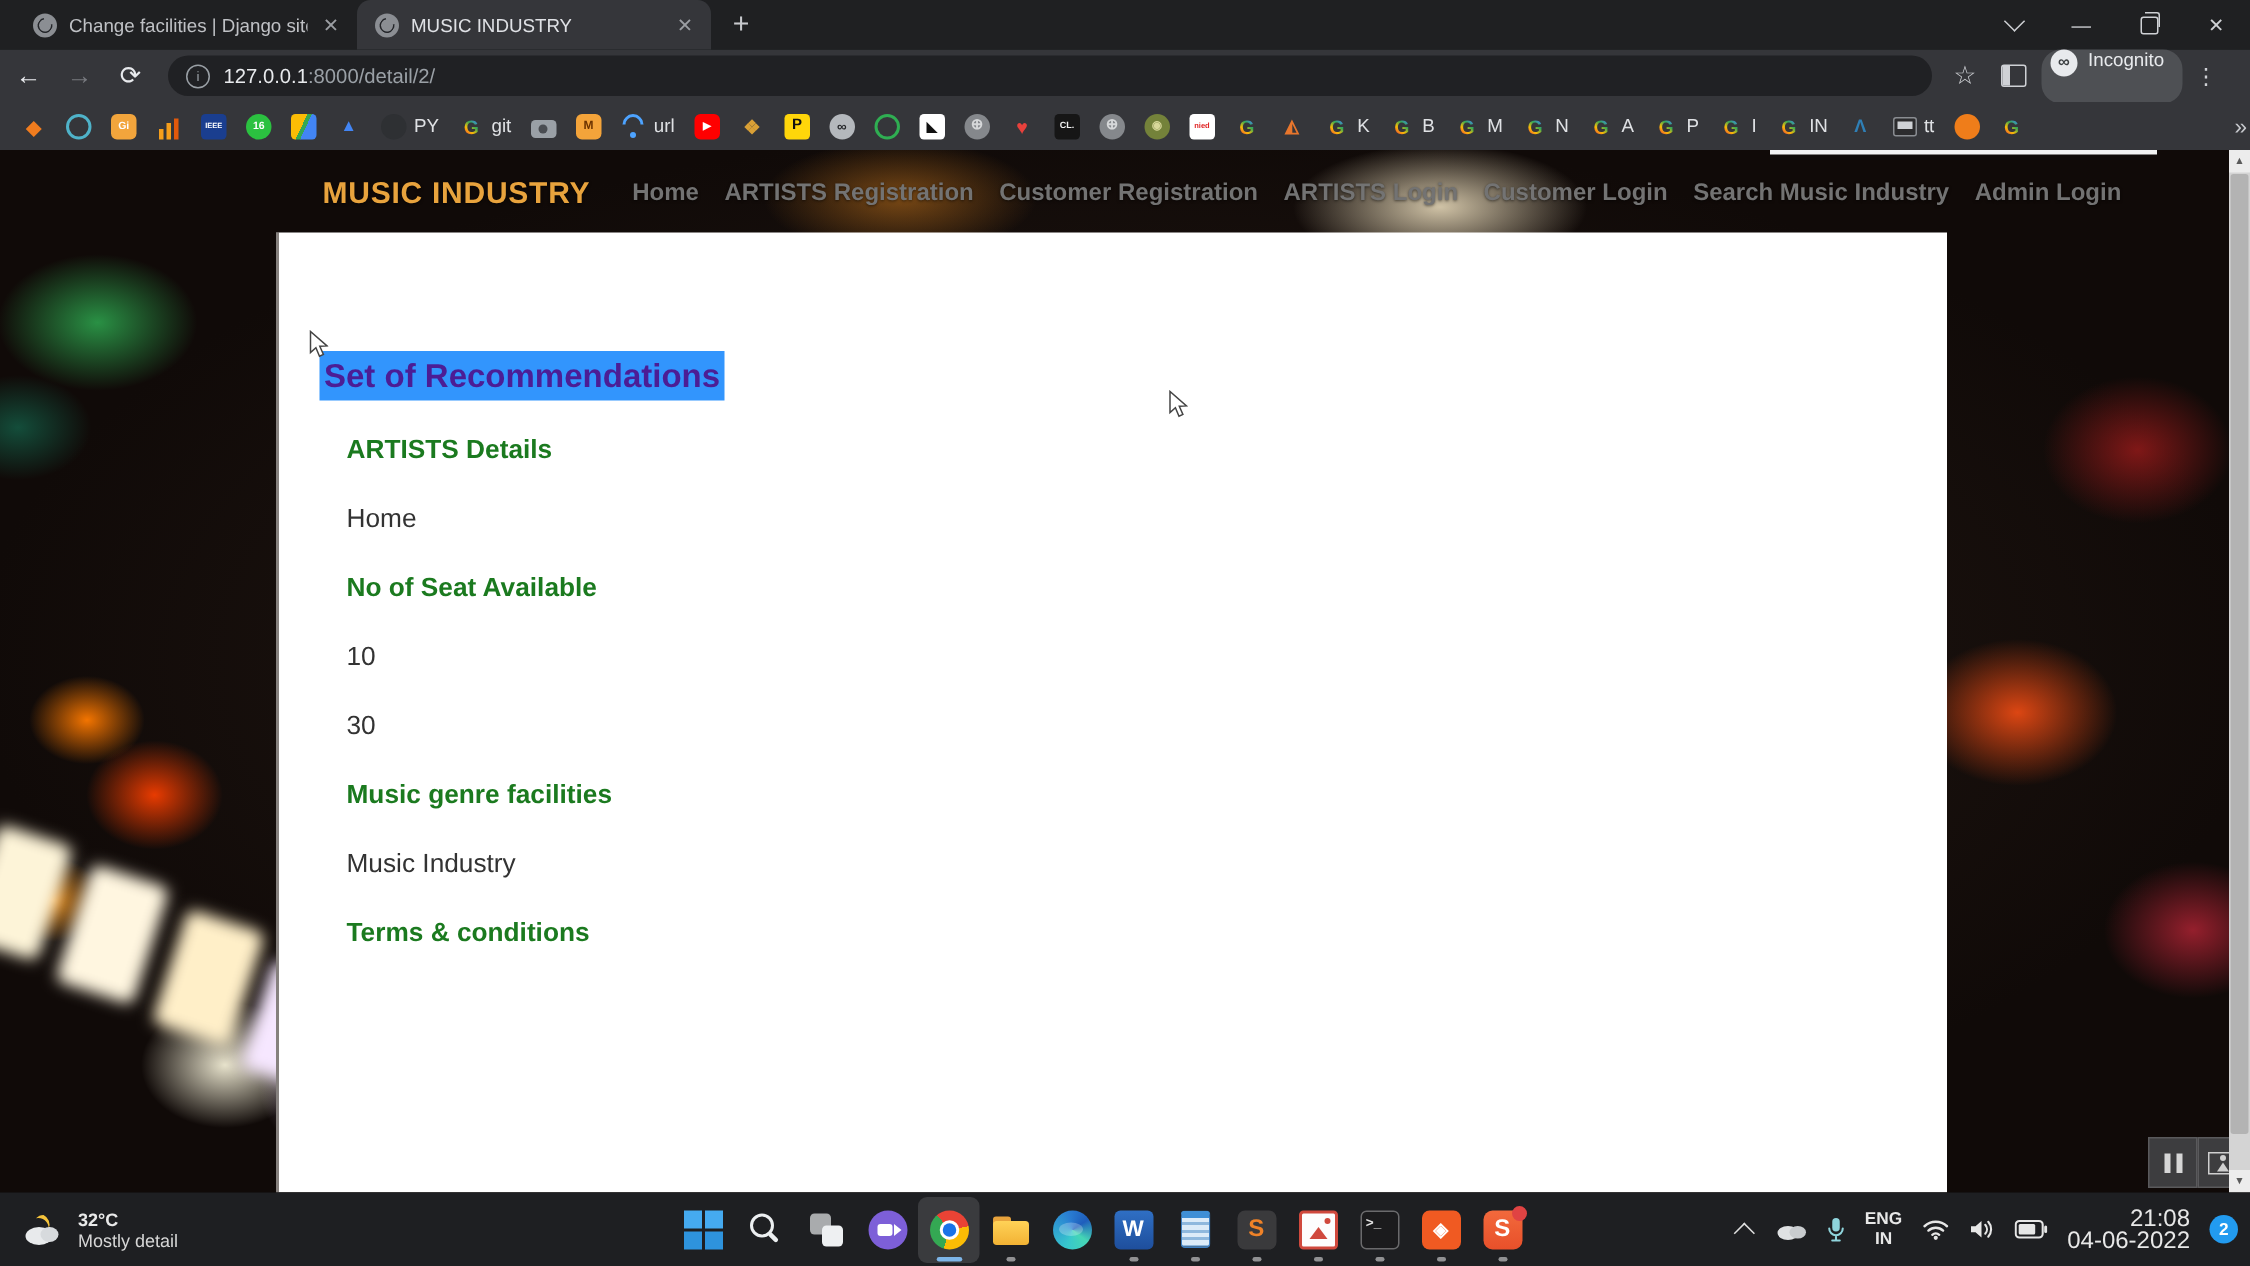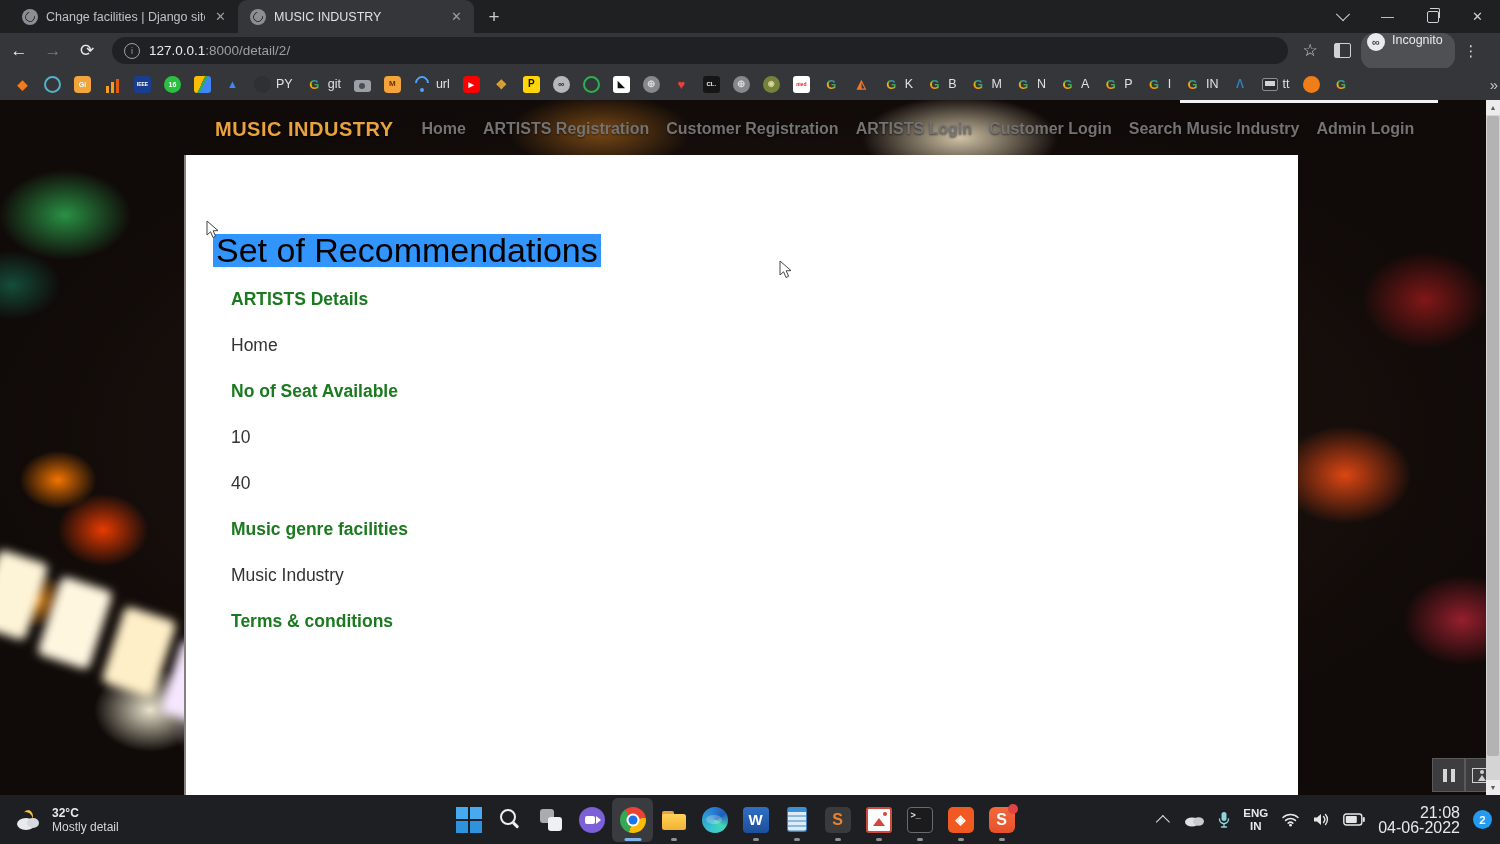--- a/index.html
+++ b/index.html
@@ -77,21 +77,21 @@
       radial-gradient(130px 55px at 600px 32px,rgba(205,122,30,.55),transparent 70%),
       radial-gradient(140px 60px at 960px 38px,rgba(255,240,205,.8),transparent 70%),
       radial-gradient(900px 420px at 750px 340px,rgba(50,35,28,.6),rgba(16,10,8,1) 85%);}
   .pad{position:absolute;border-radius:6px;filter:blur(5px);}
   .whiteline{position:absolute;left:1180px;top:0;width:258px;height:3px;background:#f3f3f3;}
   .sitenav{position:absolute;left:184px;top:3px;width:1114px;height:52px;display:flex;align-items:center;}
   .brand{color:#e8a33d;font-size:20px;font-weight:700;letter-spacing:.5px;margin-left:31px;white-space:nowrap;text-shadow:0 1px 2px rgba(0,0,0,.6);}
   .navlinks{display:flex;gap:17px;margin-left:28px;}
   .navlink{color:#737373;font-size:16px;font-weight:600;white-space:nowrap;text-shadow:0 1px 2px rgba(0,0,0,.55);text-decoration:none;}
   .panel{position:absolute;left:184px;top:55px;width:1114px;height:640px;background:#fff;border-left:2px solid rgba(35,25,20,.55);box-sizing:border-box;}
-  .heading{position:absolute;left:27px;top:79px;font-size:34px;font-weight:400;line-height:33px;padding:0 3px;background:var(--sel,#3295fd);color:#000000;white-space:nowrap;}
+  .heading{position:absolute;left:27px;top:79px;font-size:22px;font-weight:700;line-height:33px;padding:0 3px;background:var(--sel,#3295fd);color:#4c1d95;white-space:nowrap;}
   .rows{position:absolute;left:45px;top:121px;}
   .crow{height:46px;display:flex;align-items:center;font-size:17.5px;white-space:nowrap;}
   .crow.label{color:var(--green,#1b7a1f);font-weight:700;}
   .crow.value{color:#333;font-weight:500;}
   
   .cursor{position:absolute;width:13px;height:19px;}
   
   .recbar{position:absolute;left:1432px;top:658px;display:flex;}
   .recbtn{width:33px;height:34px;background:#3d3d3f;border:1px solid #5a5a5c;box-sizing:border-box;display:flex;align-items:center;justify-content:center;}
   .pauseg{display:flex;gap:4px;}
@@ -463,21 +463,21 @@
   </div>
 
   <div class="panel">
     <div class="heading">Set of Recommendations</div>
     <div class="rows">
 
     <div class="crow label">ARTISTS Details</div>
         <div class="crow value">Home</div>
         <div class="crow label">No of Seat Available</div>
         <div class="crow value">10</div>
-        <div class="crow value">40</div>
+        <div class="crow value">30</div>
         <div class="crow label">Music genre facilities</div>
         <div class="crow value">Music Industry</div>
         <div class="crow label">Terms &amp; conditions</div>
       </div>
   </div>
 
   <svg class="cursor" style="left:206px;top:120px;" viewBox="0 0 13 19">
     <polygon points="1,1 1,15 4.6,11.8 7,17.5 9.6,16.3 7.2,10.8 12,10.6" fill="#fff" stroke="#444" stroke-width="1"></polygon>
   </svg>
   <svg class="cursor" style="left:779px;top:160px;" viewBox="0 0 13 19">

